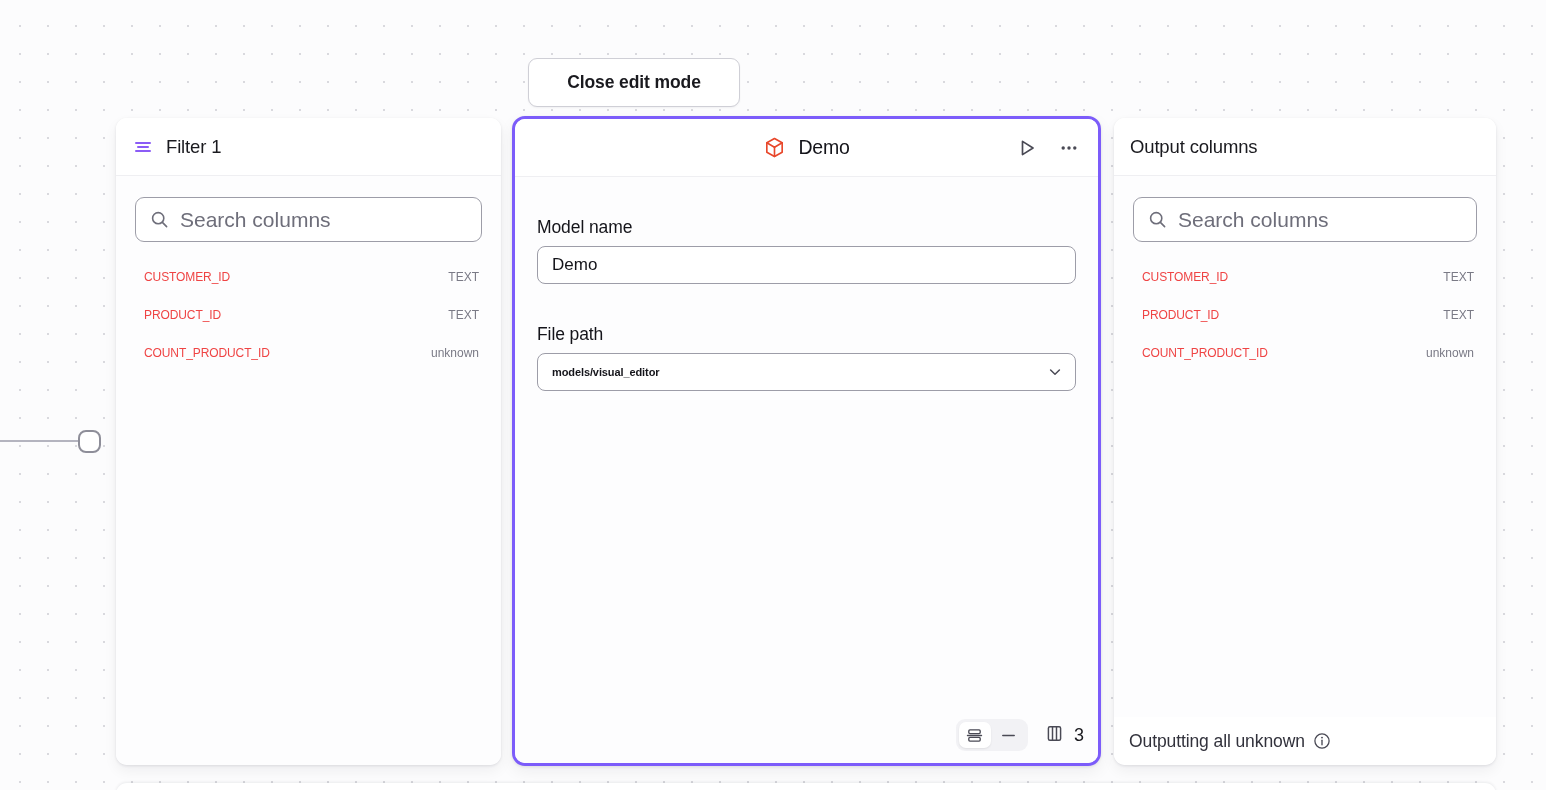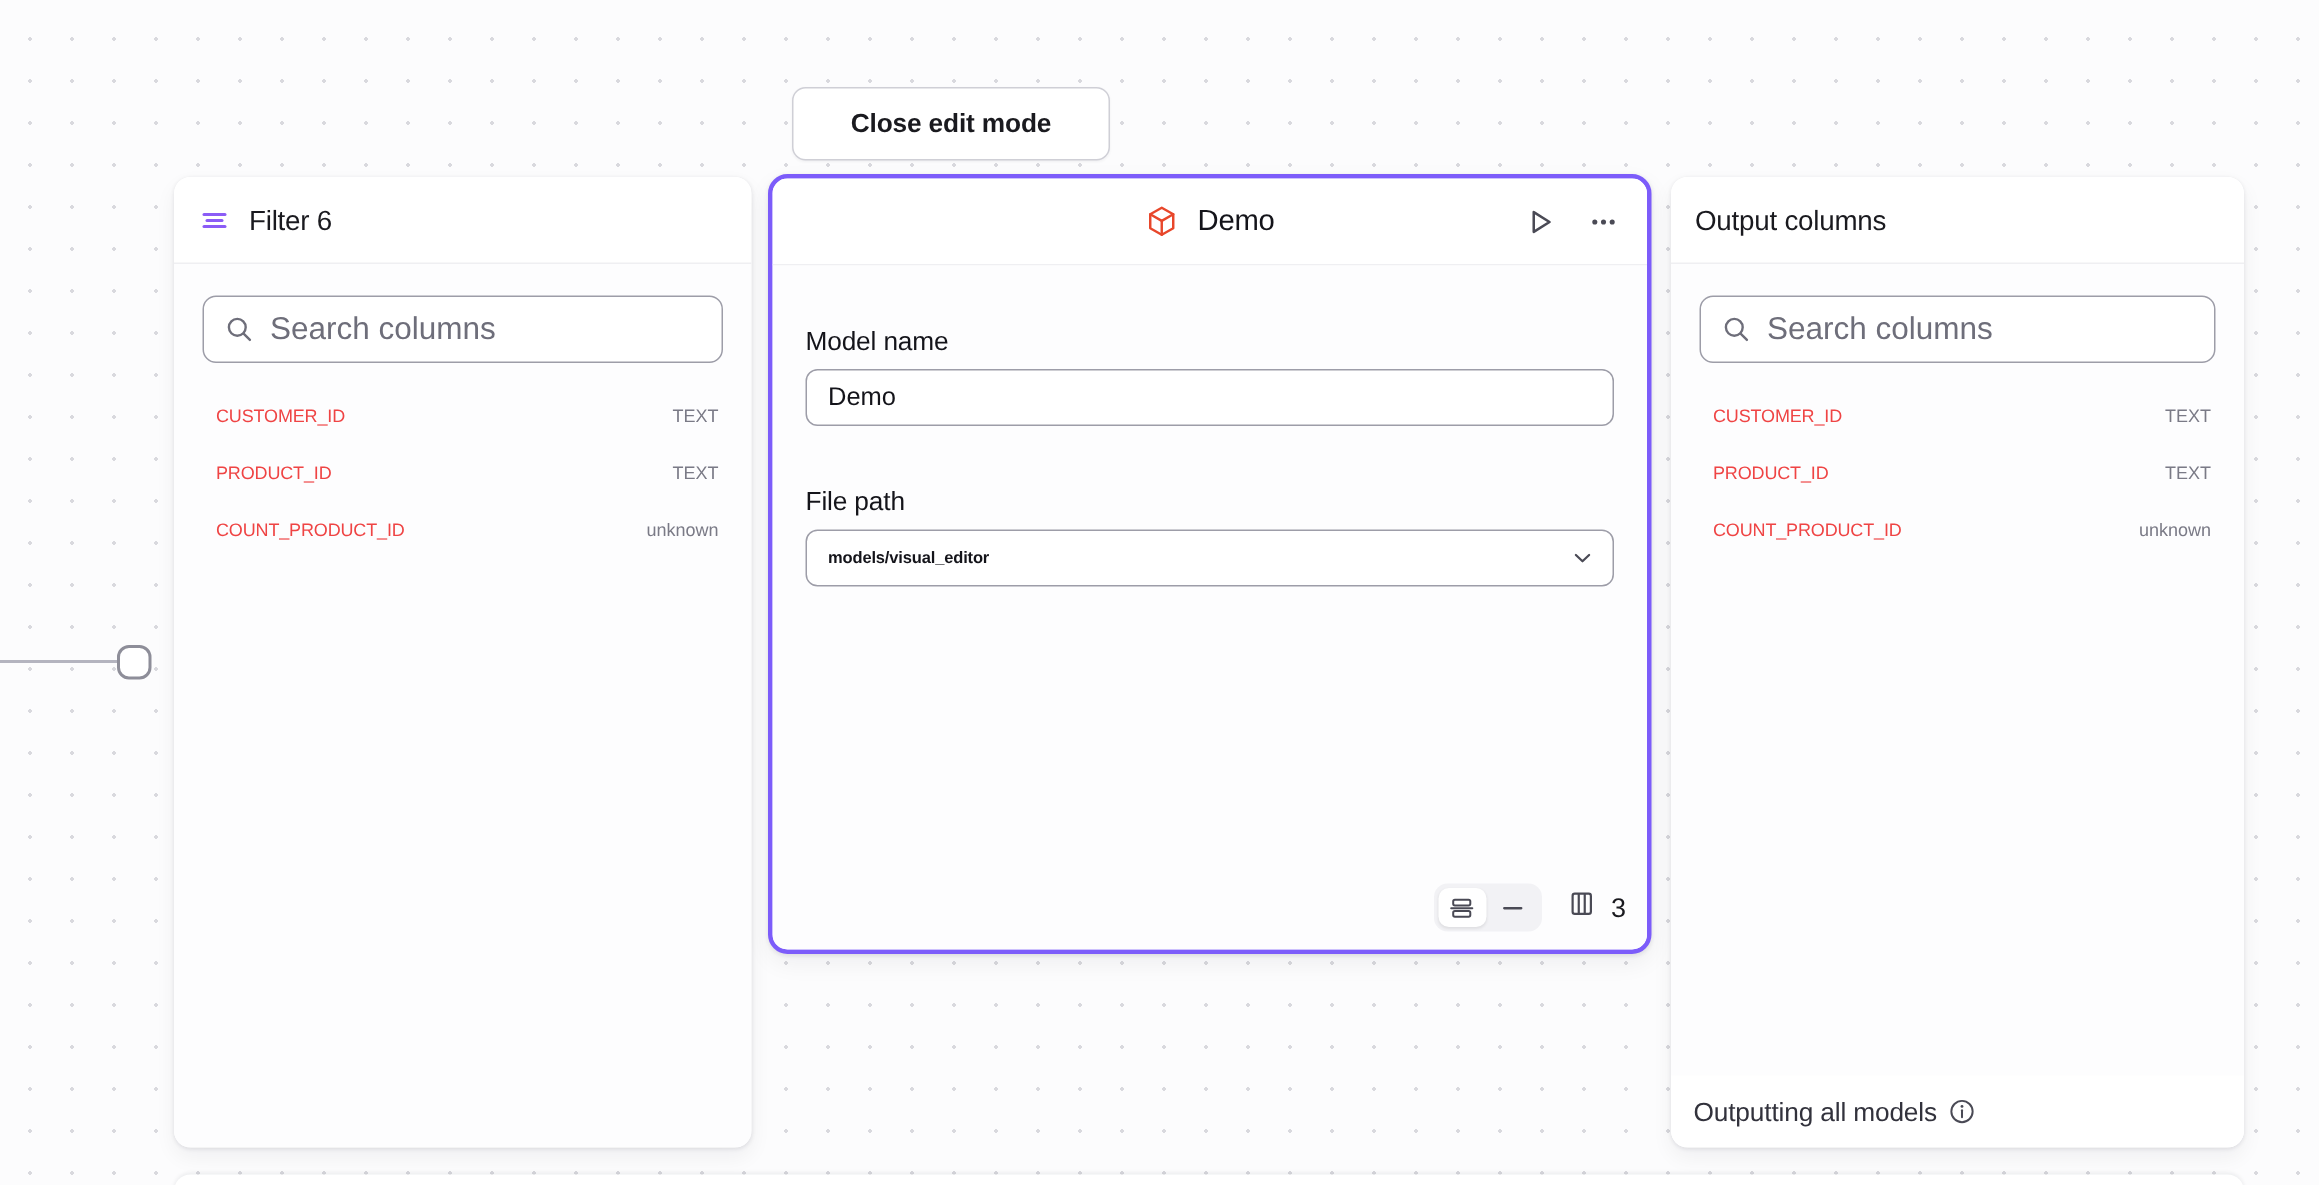--- a/index.html
+++ b/index.html
@@ -139,21 +139,21 @@
     width: 23px; height: 23px;
     border: 2px solid #8E8E99;
     border-radius: 8px;
     background: #FFFFFF;
     cursor: grab;
   }
 
   
   #demo-panel {
     left: 512px; top: 116px;
-    width: 589px; height: 520px;
+    width: 589px; height: 650px;
     border: 3px solid #7C5CFA;
     border-radius: 13px;
     box-shadow: 0 1px 3px rgba(18,20,35,0.09), 0 6px 16px rgba(18,20,35,0.06);
   }
   #demo-panel .panel-header {
     justify-content: center;
     height: 58px; flex: 0 0 58px;
   }
   .demo-title-group { display: flex; align-items: center; gap: 12px; }
   .cube-icon { width: 23px; height: 23px; display:flex; align-items:center; justify-content:center; }
@@ -292,21 +292,21 @@
     <div class="panel-header">
       <span class="filter-icon">
         <svg width="22" height="22" viewBox="0 0 22 22">
           <g stroke="#8B5CF6" stroke-width="2" stroke-linecap="round">
             <line x1="4" y1="7" x2="18" y2="7"></line>
             <line x1="6" y1="11" x2="16" y2="11"></line>
             <line x1="4" y1="15" x2="18" y2="15"></line>
           </g>
         </svg>
       </span>
-      <span class="panel-title">Filter 6</span>
+      <span class="panel-title">Filter 1</span>
     </div>
     <div class="panel-body">
       <div class="search-box">
         <span class="search-icon">
           <svg width="19" height="19" viewBox="0 0 19 19">
             <circle cx="8.2" cy="8.2" r="5.6" fill="none" stroke="#6E6E7A" stroke-width="1.6"></circle>
             <line x1="12.4" y1="12.4" x2="16.6" y2="16.6" stroke="#6E6E7A" stroke-width="1.6" stroke-linecap="round"></line>
           </svg>
         </span>
         <input class="search-input" type="text" placeholder="Search columns" style="">
@@ -436,21 +436,21 @@
           <span class="col-name">PRODUCT_ID</span>
           <span class="col-type">TEXT</span>
         </div>
         <div class="col-row">
           <span class="col-name">COUNT_PRODUCT_ID</span>
           <span class="col-type">unknown</span>
         </div>
       </div>
     </div>
     <div class="panel-footer">
-      <span class="footer-text">Outputting all models</span>
+      <span class="footer-text">Outputting all unknown</span>
       <span class="info-icon">
         <svg width="18" height="18" viewBox="0 0 18 18">
           <circle cx="9" cy="9" r="7.1" fill="none" stroke="#4A4A55" stroke-width="1.3"></circle>
           <circle cx="9" cy="5.6" r="0.95" fill="#4A4A55"></circle>
           <line x1="9" y1="8.2" x2="9" y2="12.8" stroke="#4A4A55" stroke-width="1.35" stroke-linecap="round"></line>
         </svg>
       </span>
     </div>
   </div>
 

